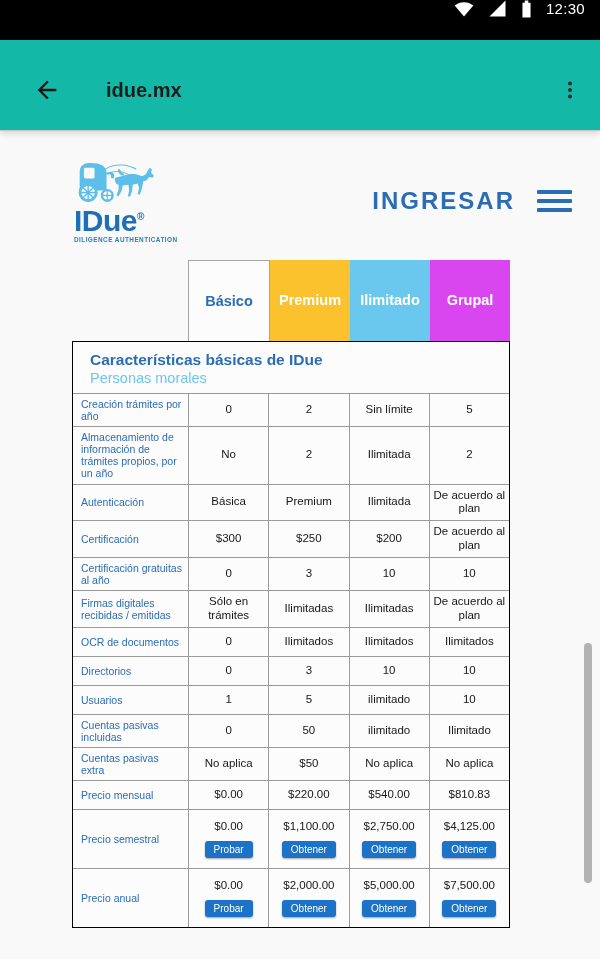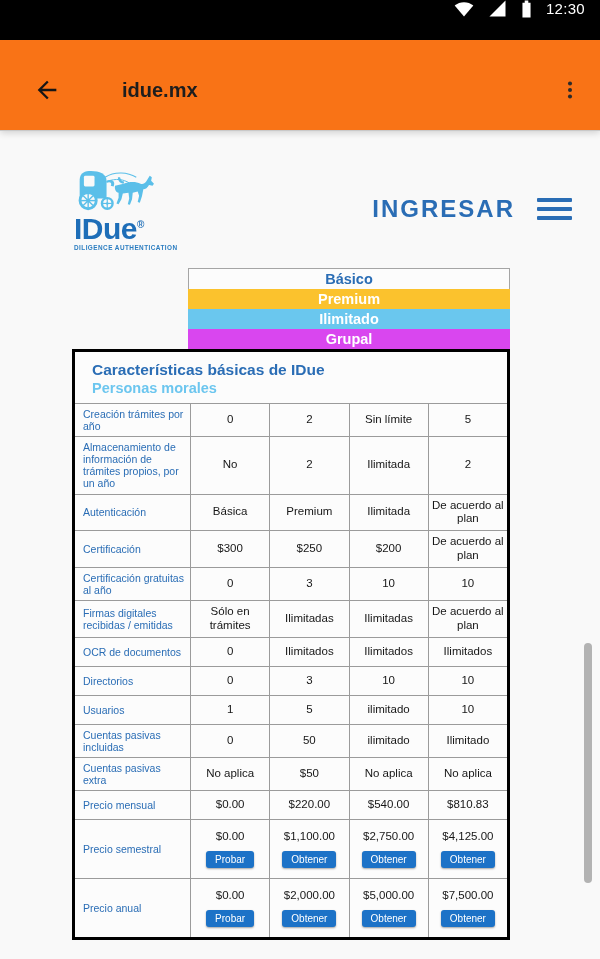--- a/index.html
+++ b/index.html
@@ -5,49 +5,49 @@
   * { margin:0; padding:0; box-sizing:border-box; }
   html,body { width:600px; }
   body { font-family:"Liberation Sans", sans-serif; background:#ffffff; }
   .screen { position:relative; width:600px; height:959px; background:#f9f9f9; overflow:hidden; }
 
   
   .status-bar { height:40px; background:#000; display:flex; align-items:flex-start; justify-content:flex-end; gap:14px; padding-right:15px; }
   .status-time { color:#fff; font-size:15px; letter-spacing:.3px; }
 
   
-  .toolbar { position:relative; z-index:5; height:90px; background:#f97316; display:flex; align-items:center; padding:10px 16px 0 30px; box-shadow:0 1px 0 #c9c9c9, 0 3px 7px rgba(0,0,0,.16);gap:16px; }
+  .toolbar { position:relative; z-index:5; height:90px; background:#14b8a6; display:flex; align-items:center; padding:10px 16px 0 30px; box-shadow:0 1px 0 #c9c9c9, 0 3px 7px rgba(0,0,0,.16); }
   .back-btn, .menu-btn { background:none; border:none; padding:0; cursor:pointer; display:flex; align-items:center; justify-content:center; }
   .back-btn { width:34px; height:34px; }
   .url-text { margin-left:42px; font-size:20px; font-weight:600; color:#1e1e1e; flex:1; }
   .menu-btn { width:28px; height:34px; }
 
   
-  .content { padding-top:38px; }
+  .content { padding-top:30px; }
   .site-header { display:flex; justify-content:space-between; align-items:center; padding:0 26px 0 74px; }
   .logo { width:100px; cursor:pointer; }
   .logo-word { color:#1e6eb8; font-size:30px; font-weight:700; line-height:.85; letter-spacing:-.5px; }
   .logo-word sup { font-size:10px; font-weight:700; }
   .logo-tagline { color:#2a7cc0; font-size:6.4px; font-weight:700; letter-spacing:.45px; margin-top:2px; white-space:nowrap; }
   .nav { display:flex; align-items:center; gap:20px; }
   .login-link { color:#2a6db5; font-size:24px; font-weight:600; letter-spacing:2px; text-decoration:none; cursor:pointer; }
   .hamburger { display:flex; flex-direction:column; gap:5px; cursor:pointer; padding:2px; }
   .hamburger span { display:block; width:35px; height:4px; background:#2a6db5; border-radius:1px; }
 
   
   .plans { width:438px; margin:17px 0 0 72px; }
-  .tabs { display:flex; margin-left:116px; height:81px;flex-direction:column; }
+  .tabs { display:flex; margin-left:116px; height:81px; }
   .tab { flex:1; display:flex; align-items:center; justify-content:center; font-size:14.5px; font-weight:600; cursor:pointer; }
   .tab-active { background:#fcfcfc; border:1px solid #a5a5a5; border-bottom:none; }
 
   
-  .table { border:3px solid #000000; background:#fcfcfc; }
+  .table { border:1px solid #000000; background:#fcfcfc; }
   .thead { border-bottom:1px solid #9b9b9b; padding:9px 10px 7px 17px; }
   .ttitle { color:#2a6db5; font-size:15.5px; font-weight:700; }
-  .tsubtitle { color:#6cc6ef; font-size:14.5px; font-weight:700; margin-top:1px; }
+  .tsubtitle { color:#6cc6ef; font-size:14.5px; font-weight:400; margin-top:1px; }
   .trow { display:grid; grid-template-columns:115px repeat(4, 1fr); min-height:29px; }
   .trow + .trow { border-top:1px solid #9b9b9b; }
   .tlabel { display:flex; flex-direction:column; justify-content:center; padding:4px 4px 4px 8px; color:#2a6db5; font-size:10.5px; font-weight:400; line-height:1.16; }
   .tcell { border-left:1px solid #9b9b9b; display:flex; flex-direction:column; align-items:center; justify-content:center; gap:7px; text-align:center; padding:4px 3px; color:#161616; font-size:11.5px; line-height:1.2; }
   .row-buttons { min-height:59px; }
   .cell-btn { color:#fff; border:none; border-radius:3px; font-family:inherit; font-size:10px; font-weight:400; padding:3px 9px; cursor:pointer; box-shadow:0 1px 2px rgba(0,0,0,.35); }
 
   
   .scroll-thumb { position:absolute; right:8px; top:643px; width:8px; height:240px; background:#b3b3b3; border-radius:4px; cursor:pointer; }
 </style>

